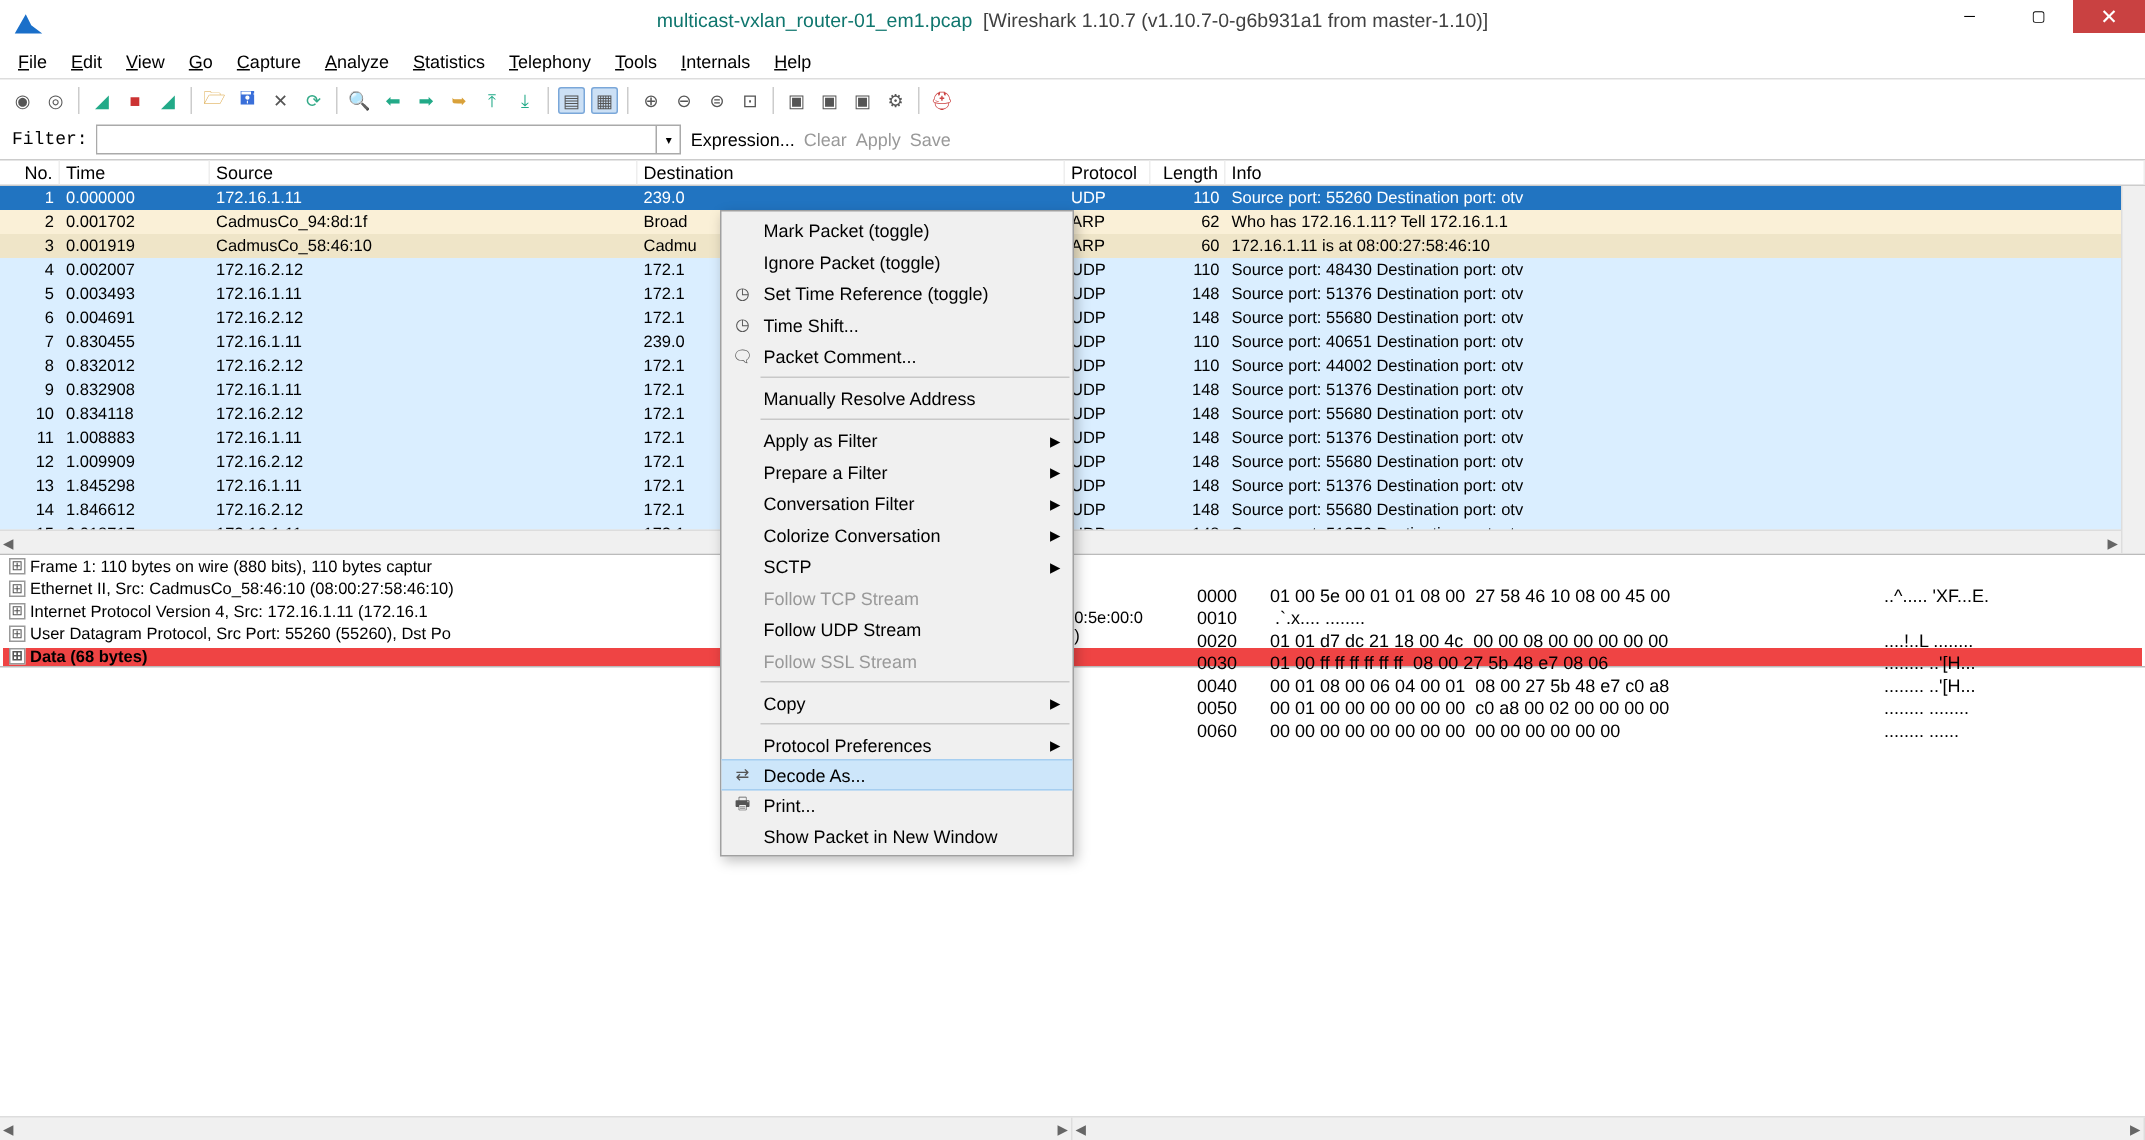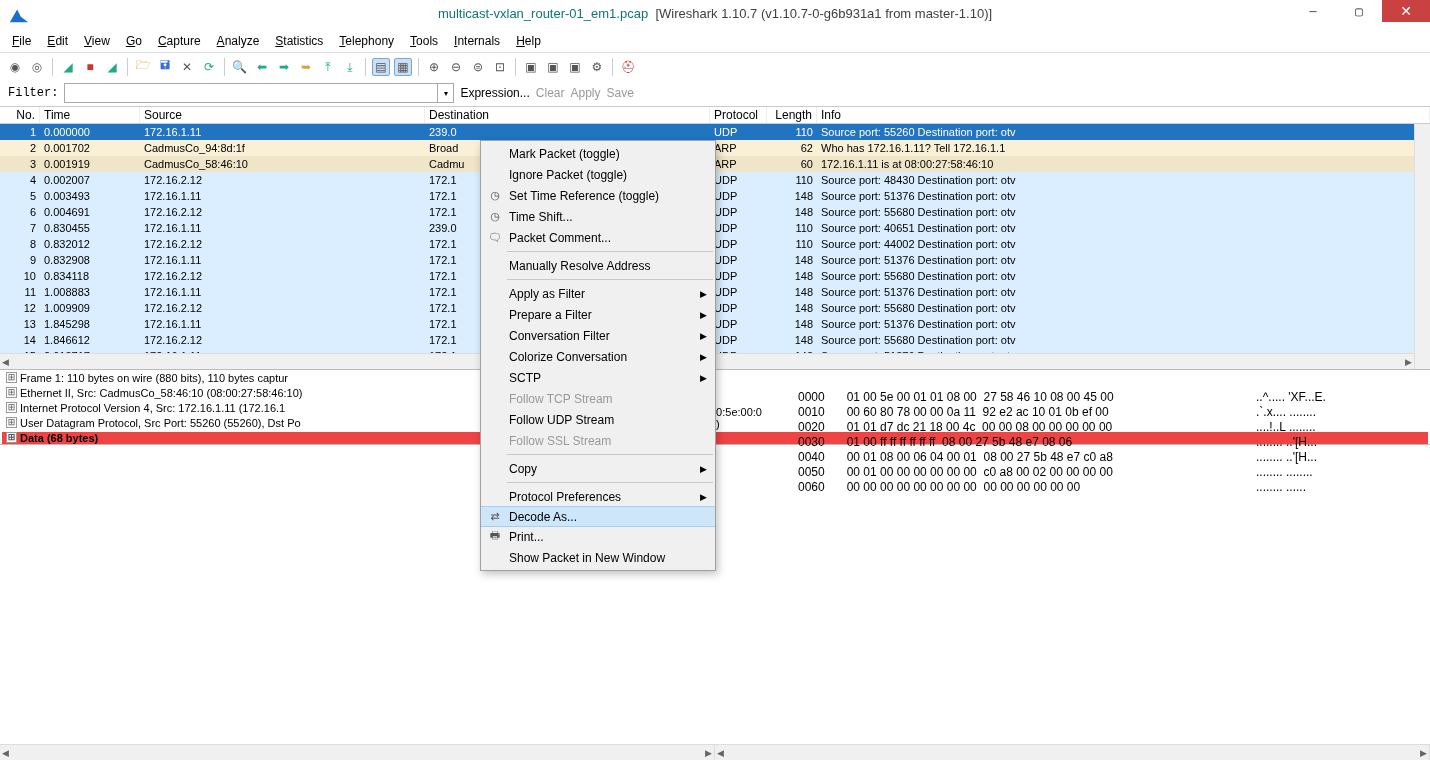--- a/index.html
+++ b/index.html
@@ -311,21 +311,21 @@
 <div class="mid-pane" id="mid-pane">
     <div class="tree-line">Frame 1: 110 bytes on wire (880 bits), 110 bytes captur</div>
     <div class="tree-line">Ethernet II, Src: CadmusCo_58:46:10 (08:00:27:58:46:10)</div>
     <div class="tree-line">Internet Protocol Version 4, Src: 172.16.1.11 (172.16.1</div>
     <div class="tree-line">User Datagram Protocol, Src Port: 55260 (55260), Dst Po</div>
     <div class="tree-line sel">Data (68 bytes)</div>
   </div>
 
 <div class="bottom-right-hex" id="hex-pane">
     <div class="hex-row"><span class="hex-off">0000</span><span class="hex-bytes">  01 00 5e 00 01 01 08 00  27 58 46 10 08 00 45 00</span><span class="hex-ascii">   ..^..... 'XF...E.</span></div>
-    <div class="hex-row"><span class="hex-off">0010</span><span class="hex-bytes">  00 60 80 78 00 00 0a 11  92 e2 ac 10 01 0b ef 00</span><span class="hex-ascii">   .`.x.... ........</span></div>
+    <div class="hex-row"><span class="hex-off">0010</span><span class="hex-ascii">   .`.x.... ........</span></div>
     <div class="hex-row"><span class="hex-off">0020</span><span class="hex-bytes">  01 01 d7 dc 21 18 00 4c  00 00 08 00 00 00 00 00</span><span class="hex-ascii">   ....!..L ........</span></div>
     <div class="hex-row"><span class="hex-off">0030</span><span class="hex-bytes">  01 00 ff ff ff ff ff ff  08 00 27 5b 48 e7 08 06</span><span class="hex-ascii">   ........ ..'[H...</span></div>
     <div class="hex-row"><span class="hex-off">0040</span><span class="hex-bytes">  00 01 08 00 06 04 00 01  08 00 27 5b 48 e7 c0 a8</span><span class="hex-ascii">   ........ ..'[H...</span></div>
     <div class="hex-row"><span class="hex-off">0050</span><span class="hex-bytes">  00 01 00 00 00 00 00 00  c0 a8 00 02 00 00 00 00</span><span class="hex-ascii">   ........ ........</span></div>
     <div class="hex-row"><span class="hex-off">0060</span><span class="hex-bytes">  00 00 00 00 00 00 00 00  00 00 00 00 00 00</span><span class="hex-ascii">   ........ ......</span></div>
   </div>
 
 <div class="btm-hscroll">
   <div class="half">
       <span>◀</span>

